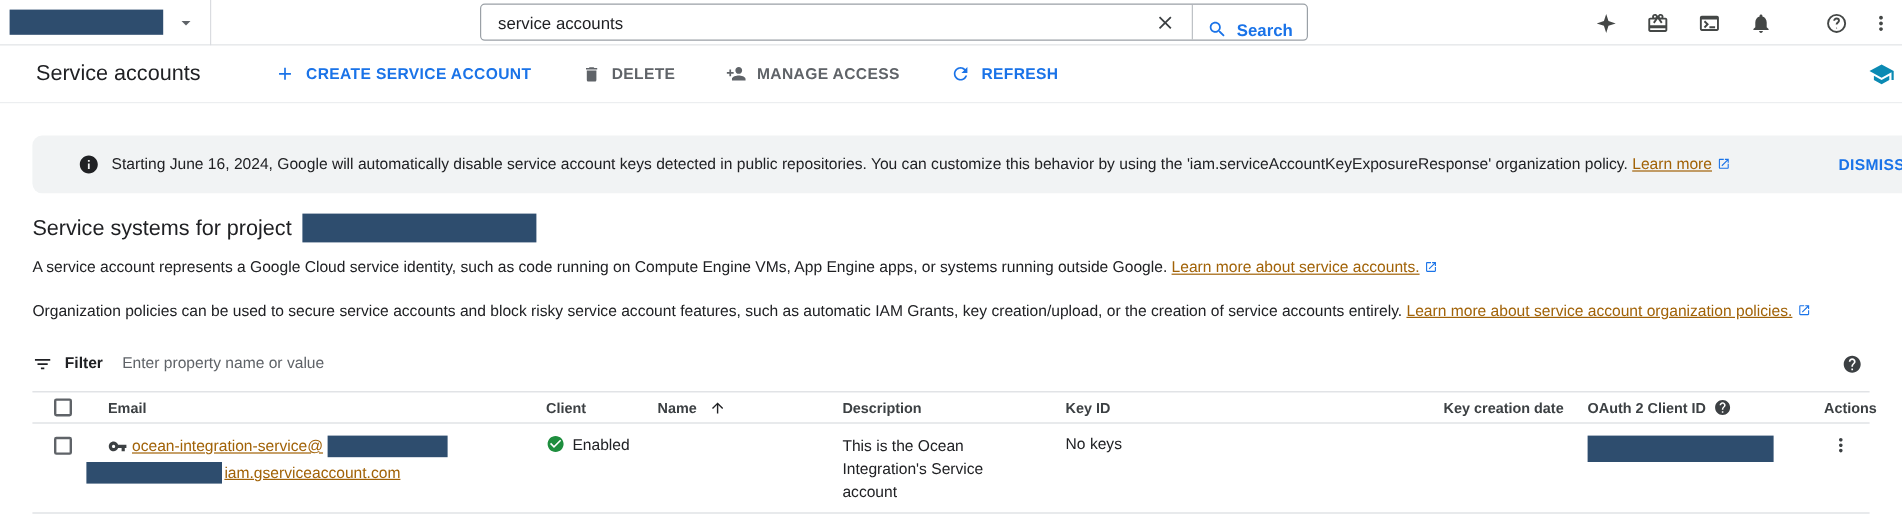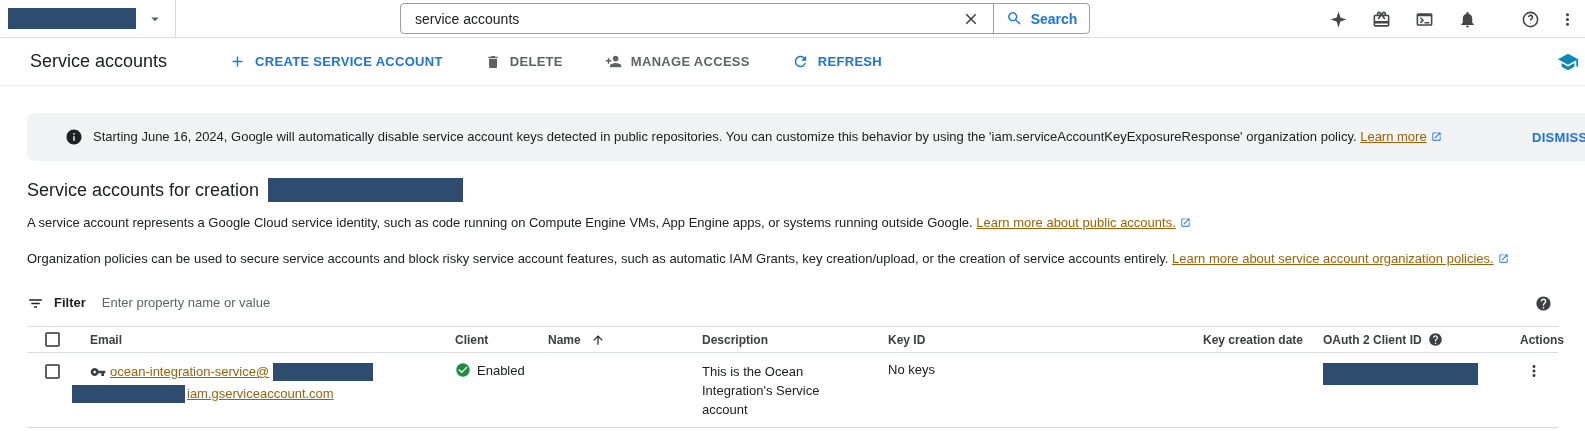--- a/index.html
+++ b/index.html
@@ -7,21 +7,21 @@
   body { font-family:"Liberation Sans", sans-serif; background:#fff; color:#202124; position:relative; }
 
   
   .topbar { height:38px; border-bottom:1px solid #dadce0; display:flex; align-items:center; position:relative; background:#fff; }
   .project-selector { height:38px; width:176px; display:flex; align-items:center; gap:10px; padding-left:8px; border-right:1px solid #dadce0; cursor:pointer; }
   .redacted { display:inline-block; background:#2e4d6e; }
   .proj-redacted { width:128px; height:21px; }
   .search-wrap { position:absolute; left:400px; top:3px; width:690px; height:31px; border:1px solid #9aa0a6; border-radius:4px; display:flex; align-items:stretch; background:#fff; }
   .search-input { flex:1; border:none; outline:none; background:transparent; font:14px "Liberation Sans",sans-serif; color:#202124; padding-left:14px; }
   .clear-btn { width:44px; background:none; border:none; display:flex; align-items:center; justify-content:center; cursor:pointer; }
-  .search-btn { width:96px; background:none; border:none; border-left:1px solid #9aa0a6; display:flex; align-items:center; justify-content:center; gap:8px; color:#1a73e8; font-size:14px; font-weight:700; font-family:inherit; cursor:pointer; border-radius:0 4px 4px 0; }
+  .search-btn { width:96px; background:none; border:none; border-left:1px solid #9aa0a6; display:flex; align-items:flex-end; justify-content:center; gap:8px; color:#1a73e8; font-size:14px; font-weight:700; font-family:inherit; cursor:pointer; border-radius:0 4px 4px 0; }
   .topbar-icons { position:absolute; right:8px; top:0; height:38px; display:flex; align-items:center; gap:24px; }
   .icon-btn { background:none; border:none; padding:0; display:flex; align-items:center; justify-content:center; cursor:pointer; }
 
   
   .toolbar { height:48px; display:flex; align-items:center; padding-left:30px; border-bottom:1px solid #eceef0; position:relative; background:#fff; }
   .toolbar-title { font-size:18px; font-weight:400; margin-right:62px; white-space:nowrap; }
   .tb-btn { display:flex; align-items:center; gap:9px; background:none; border:none; font-family:inherit; font-size:13px; font-weight:700; letter-spacing:.3px; margin-right:42px; cursor:pointer; white-space:nowrap; }
   .tb-blue { color:#1a73e8; }
   .tb-gray { color:#5f6368; }
   .learn-btn { position:absolute; right:6px; margin:0; }
@@ -204,27 +204,27 @@
   <span class="banner-text">
     <span>Starting June 16, 2024, Google will automatically disable service account keys detected in public repositories. You can customize this behavior by using the 'iam.serviceAccountKeyExposureResponse' organization policy.</span>
     <a class="inline-link">Learn more</a><span class="ext-icon"><svg width="11" height="11" viewBox="0 0 24 24" fill="#1a73e8">
           <path d="M19 19H5V5h7V3H5c-1.1 0-2 .9-2 2v14c0 1.1.9 2 2 2h14c1.1 0 2-.9 2-2v-7h-2v7zM14 3v2h3.59l-9.83 9.83 1.41 1.41L19 6.41V10h2V3h-7z"></path>
         </svg></span>
   </span>
   <button class="banner-dismiss">DISMISS</button>
 </div>
 
 <div class="heading">
-  <span>Service accounts for creation</span>
+  <span>Service systems for project</span>
   <span class="redacted heading-redacted"></span>
 </div>
 
 <div class="para">
   <span>A service account represents a Google Cloud service identity, such as code running on Compute Engine VMs, App Engine apps, or systems running outside Google.</span>
-  <a class="inline-link">Learn more about public accounts.</a><span class="ext-icon"><svg width="11" height="11" viewBox="0 0 24 24" fill="#1a73e8">
+  <a class="inline-link">Learn more about service accounts.</a><span class="ext-icon"><svg width="11" height="11" viewBox="0 0 24 24" fill="#1a73e8">
         <path d="M19 19H5V5h7V3H5c-1.1 0-2 .9-2 2v14c0 1.1.9 2 2 2h14c1.1 0 2-.9 2-2v-7h-2v7zM14 3v2h3.59l-9.83 9.83 1.41 1.41L19 6.41V10h2V3h-7z"></path>
       </svg></span>
 </div>
 
 <div class="para second">
   <span>Organization policies can be used to secure service accounts and block risky service account features, such as automatic IAM Grants, key creation/upload, or the creation of service accounts entirely.</span>
   <a class="inline-link">Learn more about service account organization policies.</a><span class="ext-icon"><svg width="11" height="11" viewBox="0 0 24 24" fill="#1a73e8">
         <path d="M19 19H5V5h7V3H5c-1.1 0-2 .9-2 2v14c0 1.1.9 2 2 2h14c1.1 0 2-.9 2-2v-7h-2v7zM14 3v2h3.59l-9.83 9.83 1.41 1.41L19 6.41V10h2V3h-7z"></path>
       </svg></span>
 </div>

